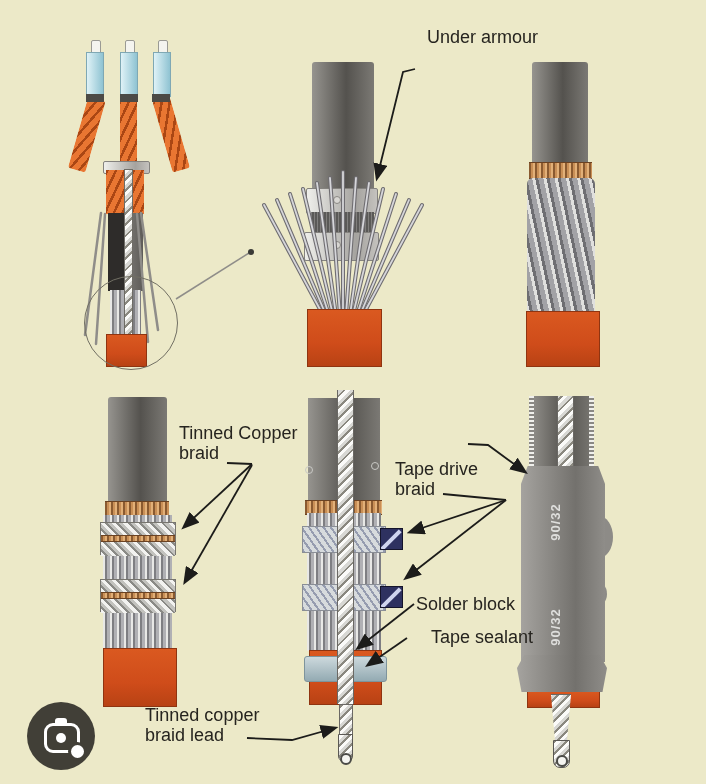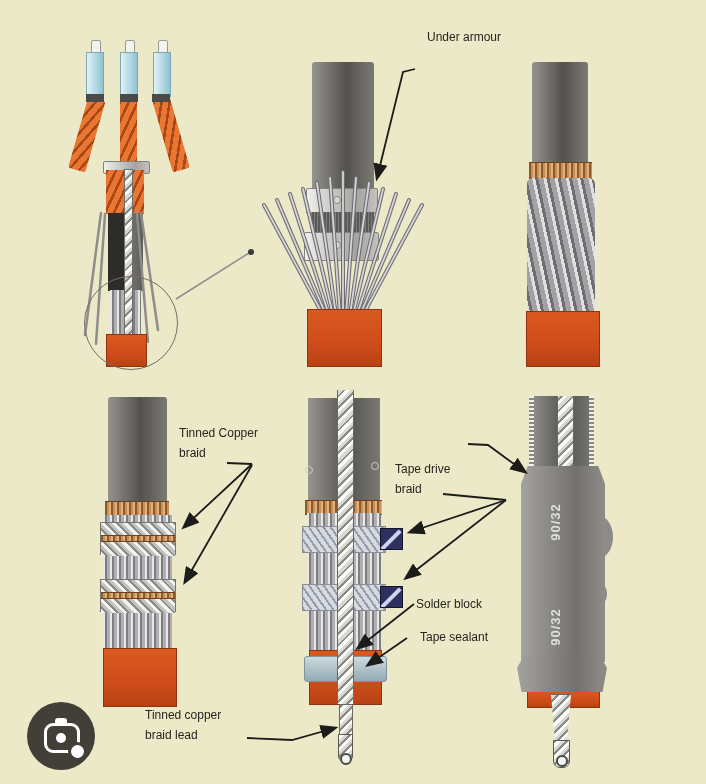--- a/index.html
+++ b/index.html
@@ -2,21 +2,21 @@
 <html><head>
 <meta charset="utf-8">
 <style>
   html,body{margin:0;padding:0;}
   #canvas{
     position:relative;width:706px;height:784px;overflow:hidden;
     background:#ece9c8;
     font-family:"Liberation Sans",sans-serif;
   }
   .abs{position:absolute;}
-  .lbl{position:absolute;font-size:12px;line-height:20px;color:#26241f;white-space:nowrap;}
+  .lbl{position:absolute;font-size:18px;line-height:20px;color:#26241f;white-space:nowrap;}
   
   .cable{background:linear-gradient(90deg,#96948f,#54524e 55%,#7b7974);border-radius:3px 3px 0 0;}
   .copper{background:repeating-linear-gradient(90deg,#8a5a30 0 2px,#c98f56 2px 4px,#e2b078 4px 6px);
           border-top:1px solid #6b4222;border-bottom:1px solid #6b4222;}
   .wiresV{background:repeating-linear-gradient(90deg,#e8e8e6 0 2px,#7e7e82 2px 4px,#b0b0b4 4px 7px);}
   .twist{background:repeating-linear-gradient(78deg,#e0e0de 0 3px,#6e6e72 3px 6px,#a2a2a6 6px 11px);}
   .obase{background:linear-gradient(180deg,#da5920 0,#cf4c1a 60%,#b84214 100%);border:1px solid #8f3410;}
   .braidband{background:repeating-linear-gradient(45deg,#f2f2f0 0 3px,#8a8a86 3px 5px,#c2c2be 5px 8px);}
   .chev{background:repeating-linear-gradient(-45deg,#fbfbf9 0 3px,#8a887f 3px 5px,#d8d8d4 5px 8px);}
   .clampband{background:#d7dbdd;border:1px solid #8a8e96;
@@ -200,21 +200,21 @@
   </div>
   <div class="lbl" style="left:179px;top:423px;">
     <div>Tinned Copper</div>
     <div>braid</div>
   </div>
   <div class="lbl" style="left:395px;top:459px;">
     <div>Tape drive</div>
     <div>braid</div>
   </div>
   <div class="lbl" style="left:416px;top:594px;">Solder block</div>
-  <div class="lbl" style="left:420px;top:627px;">Tape sealant</div>
+  <div class="lbl" style="left:431px;top:627px;">Tape sealant</div>
   <div class="lbl" style="left:145px;top:705px;">
     <div>Tinned copper</div>
     <div>braid lead</div>
   </div>
 
   <svg class="ovl" width="706" height="784" style="z-index:50;">
     <defs>
       <marker id="ah" markerWidth="10" markerHeight="8" refX="8" refY="4" orient="auto">
         <path d="M0,0 L10,4 L0,8 z" fill="#1c1c1a"></path>
       </marker>

